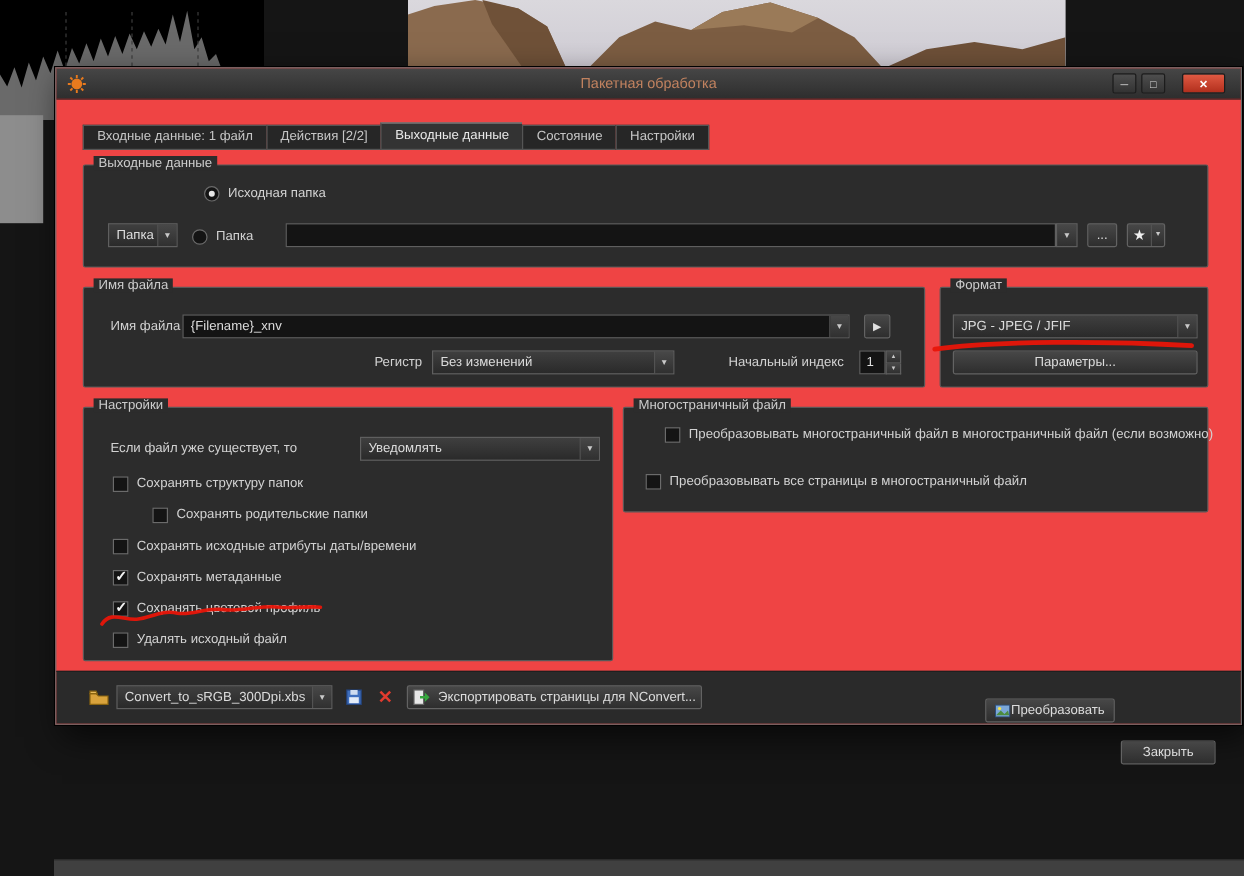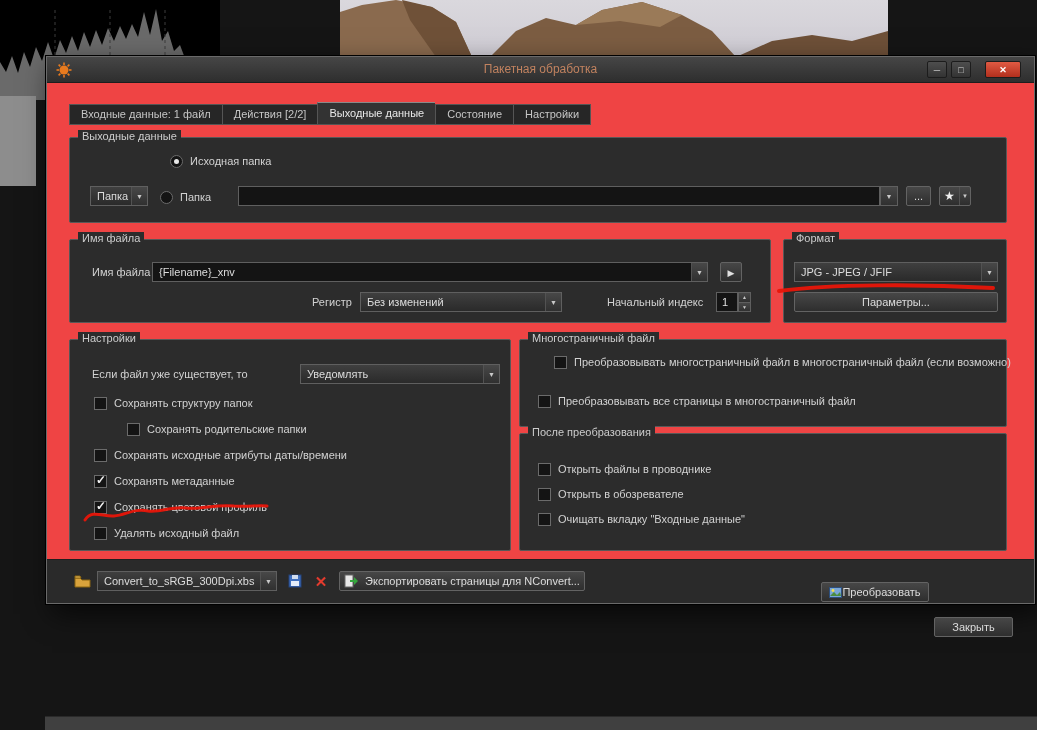--- a/index.html
+++ b/index.html
@@ -234,35 +234,20 @@
     <div class="cb-row" style="left:18px; top:15px;margin-left:16px;">
       <span class="checkbox"></span>
       <span class="lbl">Преобразовывать многостраничный файл в многостраничный файл (если возможно)</span>
     </div>
     <div class="cb-row" style="left:18px; top:54px;">
       <span class="checkbox"></span>
       <span class="lbl">Преобразовывать все страницы в многостраничный файл</span>
     </div>
   </div>
 
-  <div class="group" style="left:472px; top:376px; width:488px; height:118px;">
-    <span class="legend">После преобразования</span>
-    <div class="cb-row" style="left:18px; top:28px;">
-      <span class="checkbox"></span>
-      <span class="lbl">Открыть файлы в проводнике</span>
-    </div>
-    <div class="cb-row" style="left:18px; top:53px;">
-      <span class="checkbox"></span>
-      <span class="lbl">Открыть в обозревателе</span>
-    </div>
-    <div class="cb-row" style="left:18px; top:78px;">
-      <span class="checkbox"></span>
-      <span class="lbl">Очищать вкладку "Входные данные"</span>
-    </div>
-  </div>
 
   <div class="abs" style="left:0; right:0; bottom:0; height:44px; background:#2a2a2a; border-top:1px solid #1f1f1f;">
     <div class="icon-btn abs" style="left:22px; top:10px; width:26px;">
       <svg width="17" height="14">
         <path d="M1 4 h5 l2 2 h8 v7 h-15 z" fill="#d9a33c" stroke="#8a6410"></path>
         <path d="M1 4 v-2 h5 l1 2 z" fill="#e8bb5a" stroke="#8a6410"></path>
       </svg>
     </div>
     <div class="combo abs" style="left:50px; top:11px; width:180px;">
       <span>Convert_to_sRGB_300Dpi.xbs</span>

